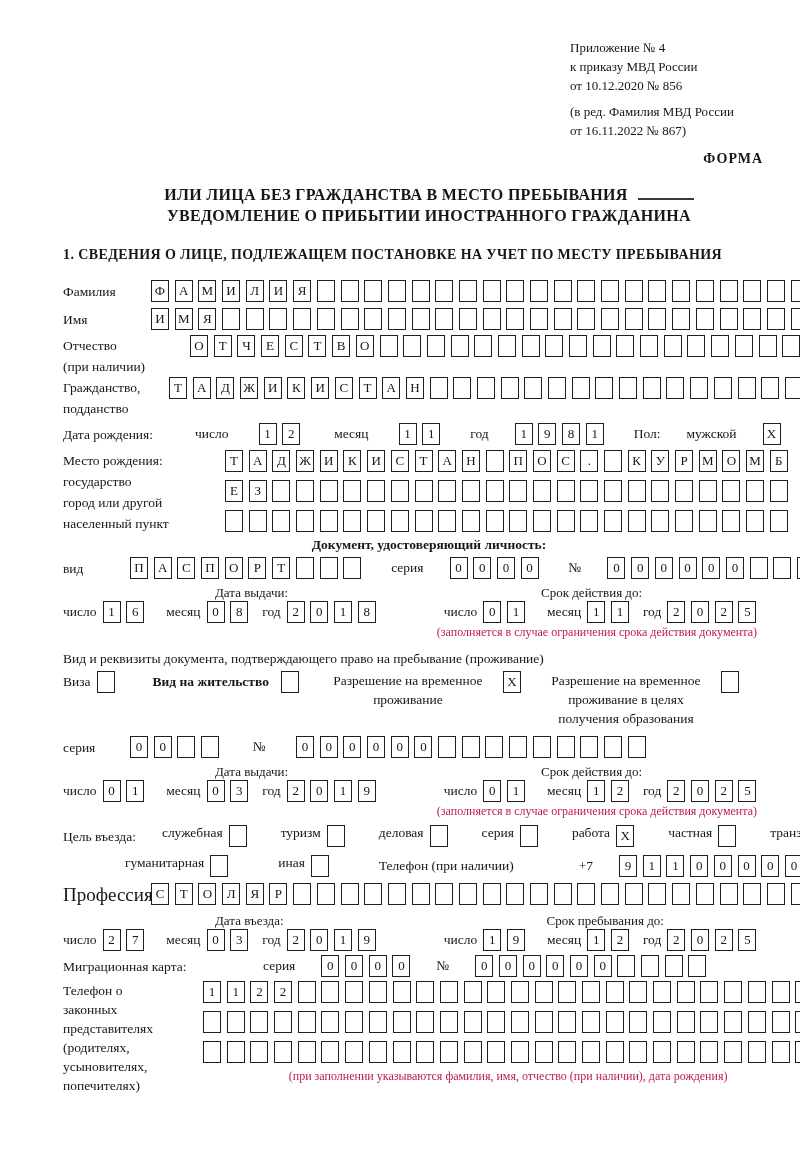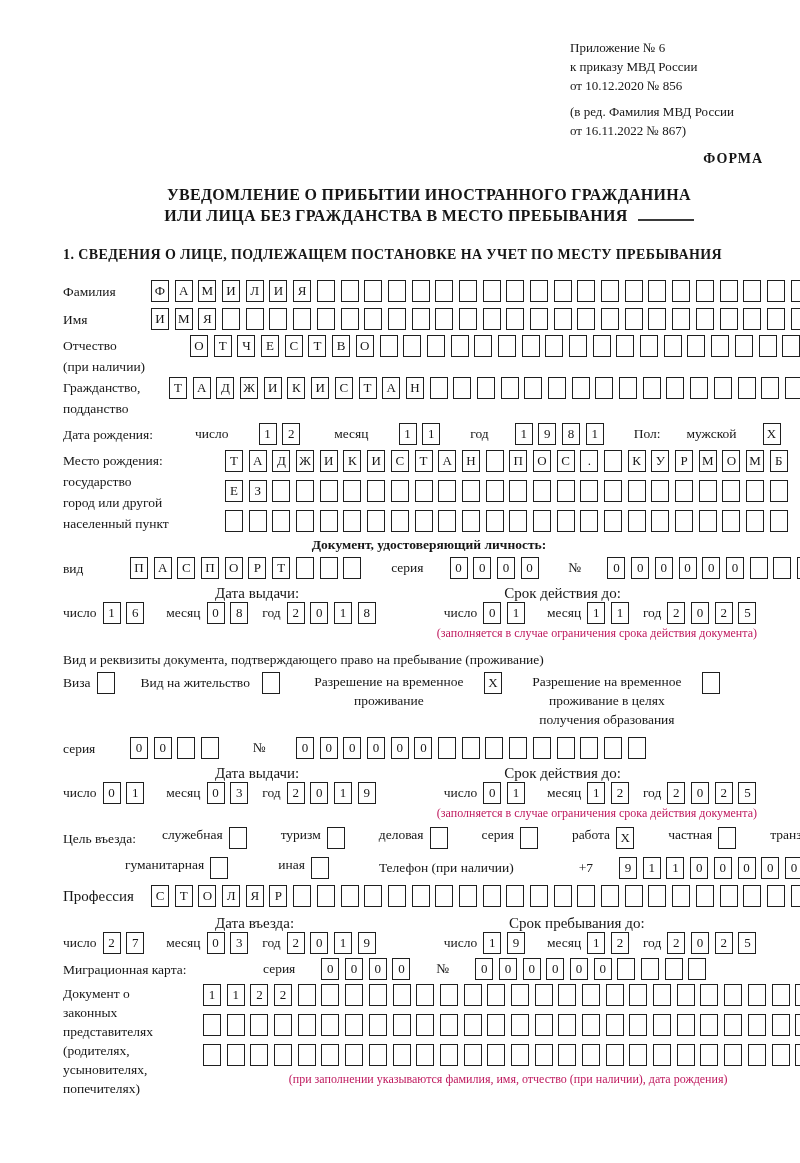--- a/index.html
+++ b/index.html
@@ -40,54 +40,54 @@
   .mt2{margin-top:2px;} .mt0{margin-top:0;} .mt17{margin-top:17px;}
 
   .stack > div { line-height:21px; }
   .cellstack { display:flex; flex-direction:column; gap:8px; }
 
   .dg { display:flex; align-items:center; }
   .dg .w { margin:0 6px 0 0; }
   .dg .cells { margin-right:10px; }
   .dg .cells:last-child { margin-right:0; }
 
-  .subheads { display:flex; font-size:15px; }
+  .subheads { display:flex; font-size:13px;gap:48px; }
   .note { font-size:12px; color:#be185d; }
   .note-right { text-align:right; padding-right:38px; }
 
   .doc-head { text-align:center; font-weight:bold; font-size:13.5px; margin-top:3px; }
 
   .optrow { display:flex; align-items:flex-start; margin-top:2px; }
   .opt { display:flex; align-items:flex-start; }
   .opt .single { line-height:22px; }
   .optblock { width:178px; text-align:center; line-height:19px; white-space:normal; }
 
   .inline-gap6 { margin-left:6px; } .inline-gap10 { margin-left:10px; }
-  .inline-gap14 { margin-left:14px; } .inline-gap26 { margin-left:26px; }
+  .inline-gap14 { margin-left:14px; } .inline-gap26 { margin-left:38px;font-weight:bold; }
   .inline-gap30 { margin-left:30px; } .inline-gap45 { margin-left:45px; }
 
   .bottomnote { text-align:center; margin-top:6px; }
 </style>
 </head>
 <body>
 
 <div class="page">
 
   <div class="topright">
-    <div>Приложение № 6</div>
+    <div>Приложение № 4</div>
     <div>к приказу МВД России</div>
     <div>от 10.12.2020 № 856</div>
     <div class="rev">(в ред. Фамилия МВД России</div>
     <div>от 16.11.2022 № 867)</div>
   </div>
   <div class="forma">ФОРМА</div>
 
   <div class="title">
+    <div><span>ИЛИ ЛИЦА БЕЗ ГРАЖДАНСТВА В МЕСТО ПРЕБЫВАНИЯ</span><span class="blank-line"></span></div>
     <div><span>УВЕДОМЛЕНИЕ О ПРИБЫТИИ ИНОСТРАННОГО ГРАЖДАНИНА</span></div>
-    <div><span>ИЛИ ЛИЦА БЕЗ ГРАЖДАНСТВА В МЕСТО ПРЕБЫВАНИЯ</span><span class="blank-line"></span></div>
   </div>
 
   <div class="sec-head">1. СВЕДЕНИЯ О ЛИЦЕ, ПОДЛЕЖАЩЕМ ПОСТАНОВКЕ НА УЧЕТ ПО МЕСТУ ПРЕБЫВАНИЯ</div>
 
   <div class="row mt17">
     <span class="lbl w68">Фамилия</span>
     <span class="cells">
         <span class="cell">Ф</span>
         <span class="cell">А</span>
         <span class="cell">М</span>
@@ -573,21 +573,21 @@
         <span class="cell">0</span>
         <span class="cell">0</span>
         <span class="cell">0</span>
         <span class="cell">0</span>
         <span class="cell">0</span>
         <span class="cell"></span>
       </span>
   </div>
 
   <div class="row mt6">
-    <span class="lbl w68" style="font-size:15px">Профессия</span>
+    <span class="lbl w68" style="font-size:19px">Профессия</span>
     <span class="cells">
         <span class="cell">С</span>
         <span class="cell">Т</span>
         <span class="cell">О</span>
         <span class="cell">Л</span>
         <span class="cell">Я</span>
         <span class="cell">Р</span>
         <span class="cell"></span>
         <span class="cell"></span>
         <span class="cell"></span>
@@ -677,21 +677,21 @@
         <span class="cell">0</span>
         <span class="cell"></span>
         <span class="cell"></span>
         <span class="cell"></span>
         <span class="cell"></span>
       </span>
   </div>
 
   <div class="row top mt4">
     <span class="lbl w120 stack" style="line-height:19px">
-      <div style="line-height:19px">Документ о</div>
+      <div style="line-height:19px">Телефон о</div>
       <div style="line-height:19px">законных</div>
       <div style="line-height:19px">представителях</div>
       <div style="line-height:19px">(родителях,</div>
       <div style="line-height:19px">усыновителях,</div>
       <div style="line-height:19px">попечителях)</div>
     </span>
     <span>
       <span class="cellstack">
         <span class="cells">
             <span class="cell">1</span>

